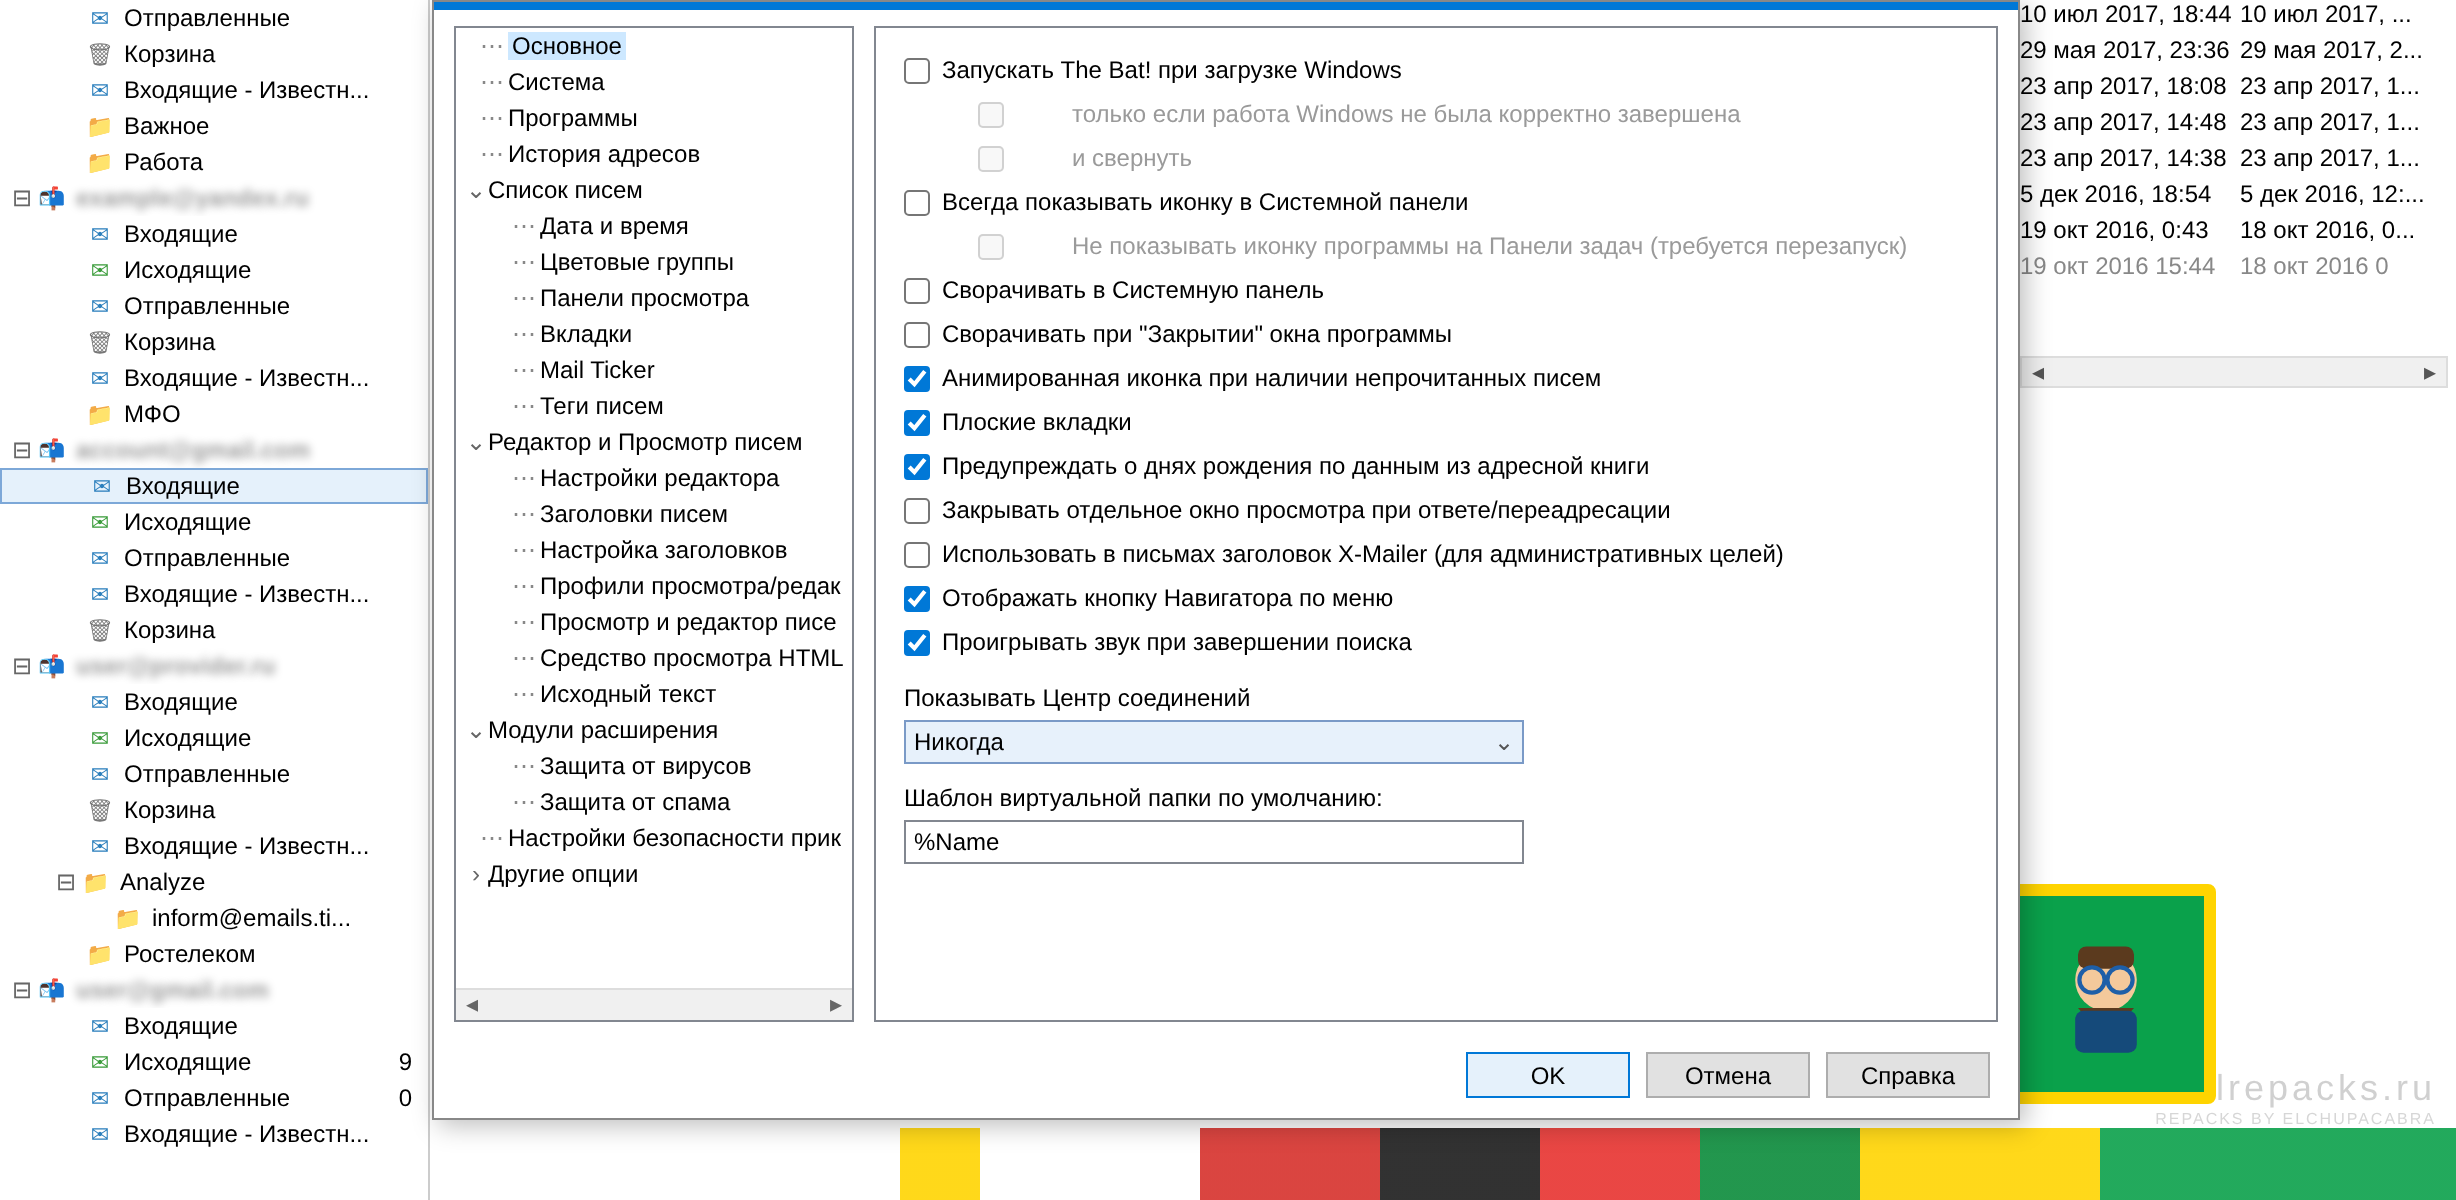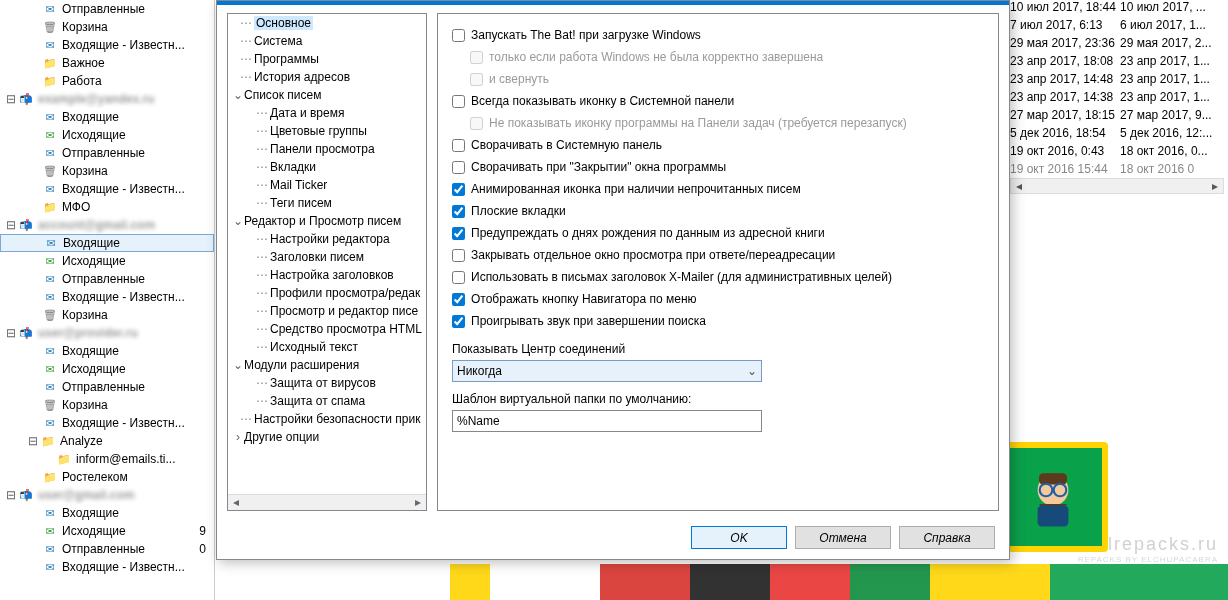--- a/index.html
+++ b/index.html
@@ -42,31 +42,31 @@
 .tree-pane .titem.lvl0 { padding-left: 12px; }
 .tree-pane .titem.grp { padding-left: 4px; }
 .tree-pane .titem.grp .exp { width: 12px; display: inline-block; text-align: center; color: #666; margin-right: 0; }
 .tree-pane .titem.sel span.label { background: #cde8ff; padding: 0 2px; }
 .tree-scroll { position: absolute; left: 0; bottom: 0; right: 0; height: 16px; background: #f0f0f0; border-top: 1px solid #ddd; display: flex; }
 .tree-scroll .ar { width: 16px; text-align: center; color: #666; }
 .tree-scroll .tr { flex: 1; }
 
 .opts-pane { flex: 1; border: 1px solid #828790; background: #fff; padding: 10px 14px; overflow: hidden; }
 .chk-row { display: flex; align-items: center; height: 22px; }
-.chk-row.indent { margin-left: 18px; }
+.chk-row.indent { margin-left: 37px; gap: 28px; }
 .chk-row input[type=checkbox] { width: 13px; height: 13px; margin-right: 6px; accent-color: #0078d7; }
 .chk-row label { color: #000; }
 .chk-row.disabled label { color: #9a9a9a; }
 .field-label { margin-top: 10px; margin-bottom: 4px; color: #000; }
 .combo { width: 310px; height: 22px; border: 1px solid #7a9ac7; background: #e7f1fb; display: flex; align-items: center; padding: 0 4px; justify-content: space-between; }
 .combo .arrow { color: #555; }
 .textin { width: 310px; height: 22px; border: 1px solid #828790; padding: 2px 4px; }
 
 .dialog .buttons { position: absolute; right: 14px; bottom: 10px; display: flex; gap: 8px; }
-.dialog .buttons button { width: 96px; height: 23px; background: #e1e1e1; border: 1px solid #adadad; cursor: pointer; font-style: italic; }
+.dialog .buttons button { width: 82px; height: 23px; background: #e1e1e1; border: 1px solid #adadad; cursor: pointer; }
 .dialog .buttons button.default { border: 1px solid #0078d7; background: #e5f1fb; }
 
 
 .watermark { position: absolute; right: 10px; bottom: 36px; text-align: right; pointer-events: none; margin-left: 36px; }
 .watermark .l1 { font-size: 18px; letter-spacing: 2px; color: rgba(120,120,120,.35); font-weight: 300; }
 .watermark .l2 { font-size: 8px; letter-spacing: 1px; color: rgba(120,120,120,.3); }
 
 
 .preview-strip { position: absolute; left: 330px; bottom: 0; right: 0; height: 36px; background: linear-gradient(90deg,#fff 0 120px,#ffd400 120px 160px,#fff 160px 270px,#d6302b 270px 360px,#1b1b1b 360px 440px,#e7322f 440px 520px,#0a8b3a 520px 600px,#ffd400 600px 720px,#0aa04a 720px 900px); opacity: .9; }
 .preview-face { position:absolute; right:120px; bottom:48px; width:110px; height:110px; border:6px solid #ffd400; background:#0aa14b; border-radius:4px; display:flex; align-items:center; justify-content:center; }
@@ -217,42 +217,34 @@
       <span>Входящие - Известн...</span>
     </div>
 </div>
 
 <div class="msg-cols">
   <div class="mrow">
       <span class="c1">10 июл 2017, 18:44</span>
       <span class="c2">10 июл 2017, ...</span>
     </div>
   <div class="mrow">
-      <span class="c1">7 июл 2017, 6:13</span>
-      <span class="c2">6 июл 2017, 1...</span>
-    </div>
-  <div class="mrow">
       <span class="c1">29 мая 2017, 23:36</span>
       <span class="c2">29 мая 2017, 2...</span>
     </div>
   <div class="mrow">
       <span class="c1">23 апр 2017, 18:08</span>
       <span class="c2">23 апр 2017, 1...</span>
     </div>
   <div class="mrow">
       <span class="c1">23 апр 2017, 14:48</span>
       <span class="c2">23 апр 2017, 1...</span>
     </div>
   <div class="mrow">
       <span class="c1">23 апр 2017, 14:38</span>
       <span class="c2">23 апр 2017, 1...</span>
-    </div>
-  <div class="mrow">
-      <span class="c1">27 мар 2017, 18:15</span>
-      <span class="c2">27 мар 2017, 9...</span>
     </div>
   <div class="mrow">
       <span class="c1">5 дек 2016, 18:54</span>
       <span class="c2">5 дек 2016, 12:...</span>
     </div>
   <div class="mrow">
       <span class="c1">19 окт 2016, 0:43</span>
       <span class="c2">18 окт 2016, 0...</span>
     </div>
   <div class="mrow cut">

